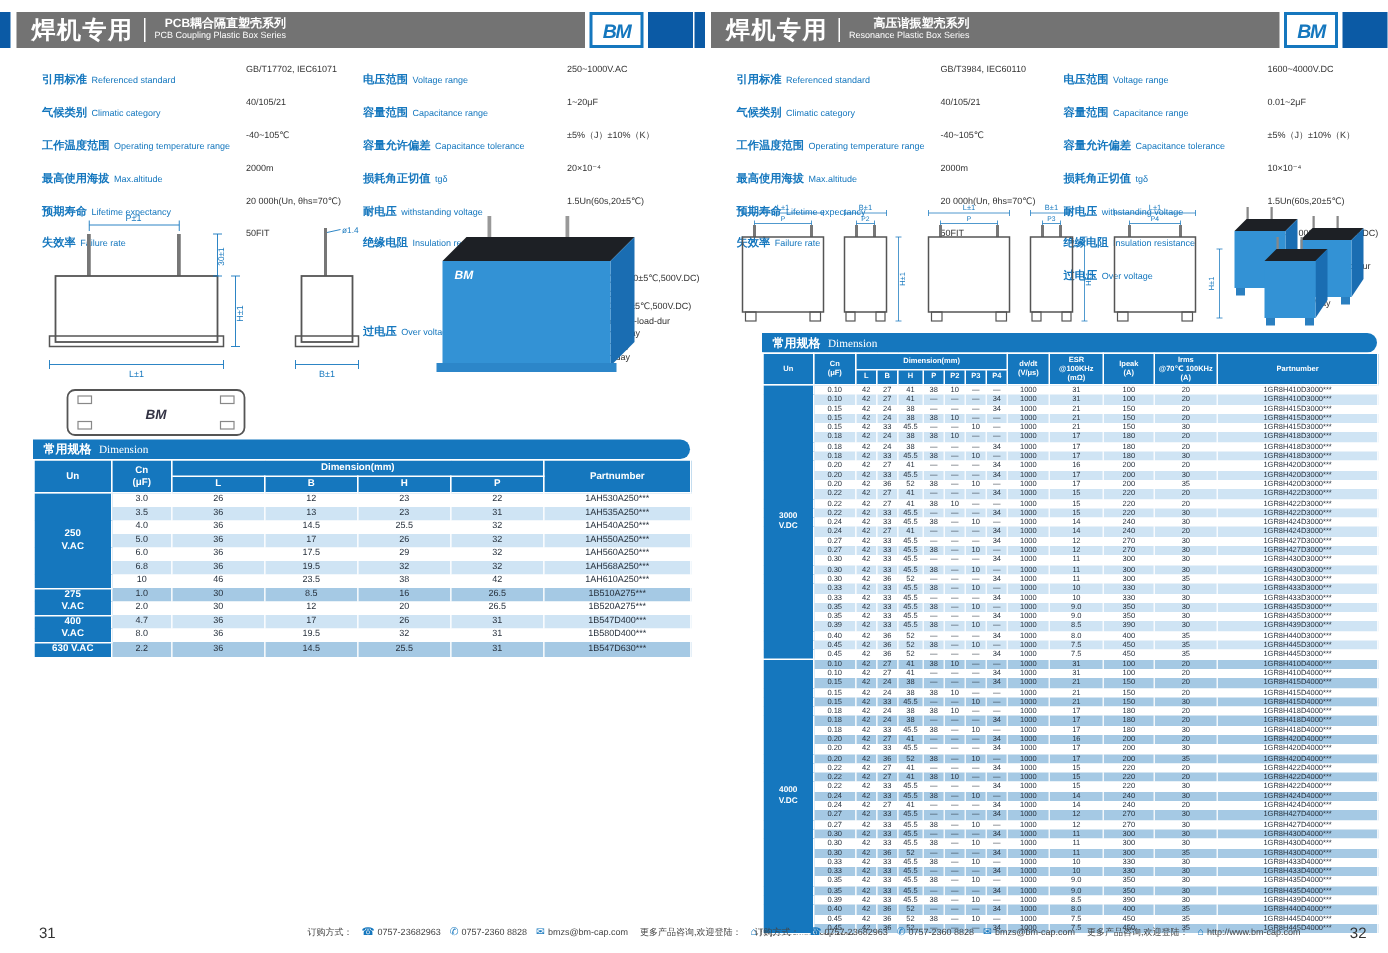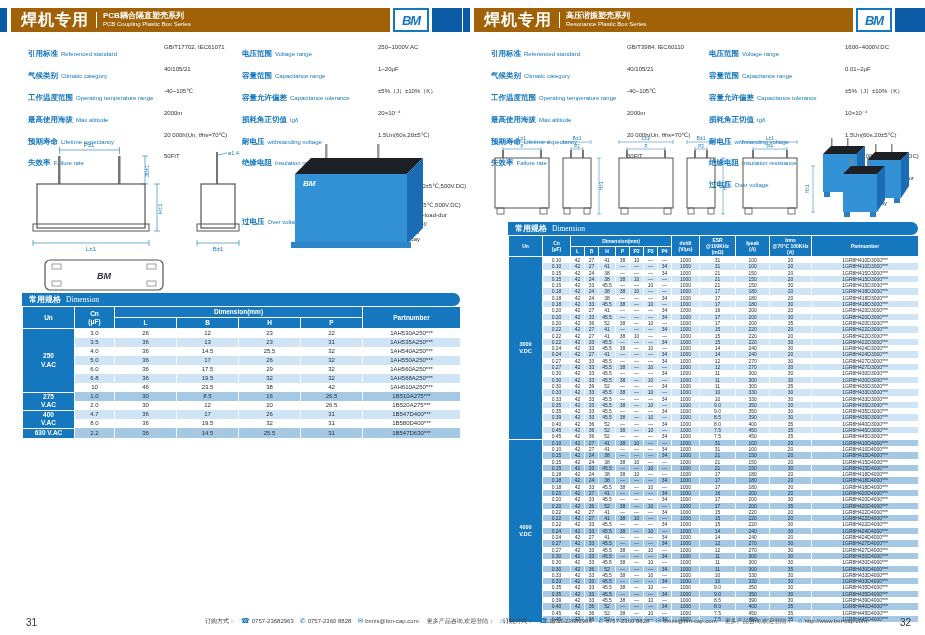--- a/index.html
+++ b/index.html
@@ -4,24 +4,24 @@
 <style>
   html,body{margin:0;padding:0;}
   body{width:925px;height:635px;position:relative;background:#fff;
        font-family:"Liberation Sans","DejaVu Sans",sans-serif;overflow:hidden;}
   .page{position:absolute;top:0;width:462px;height:635px;}
   #pgL{left:0;} #pgR{left:463px;}
 
   
   .banner{position:absolute;top:8px;left:0;right:0;height:24px;display:flex;align-items:stretch;}
   .b-block{width:7px;background:#0b5aa5;margin-right:4px;}
-  .b-main{flex:1;background:#a16207;display:flex;align-items:center;color:#fff;padding-left:10px;gap:7px;}
+  .b-main{flex:1;background:#737373;display:flex;align-items:center;color:#fff;padding-left:10px;gap:7px;}
   .b-title{font-size:16px;font-weight:bold;letter-spacing:1px;white-space:nowrap;}
   .b-series{border-left:1.5px solid #fff;padding-left:6px;display:flex;flex-direction:column;line-height:1.1;}
-  .b-cn{font-size:8px;font-weight:bold;}
+  .b-cn{font-size:8px;font-weight:bold;text-align:right;}
   .b-en{font-size:6px;}
   .logo{width:32px;background:#fff;border:2px solid #1577be;display:flex;align-items:center;justify-content:center;margin-left:3px;}
   .logo span{color:#1577be;font-weight:bold;font-style:italic;font-size:13px;letter-spacing:-1px;}
   .b-end{width:30px;background:#0b5aa5;margin-left:3px;}
 
   
   .specs{position:absolute;top:42px;left:28px;right:6px;display:flex;gap:8px;}
   .spec-col{width:50%;}
   .spec-row{display:flex;margin-bottom:3.5px;}
   .spec-label{width:136px;flex:none;color:#1577be;line-height:1.15;}

